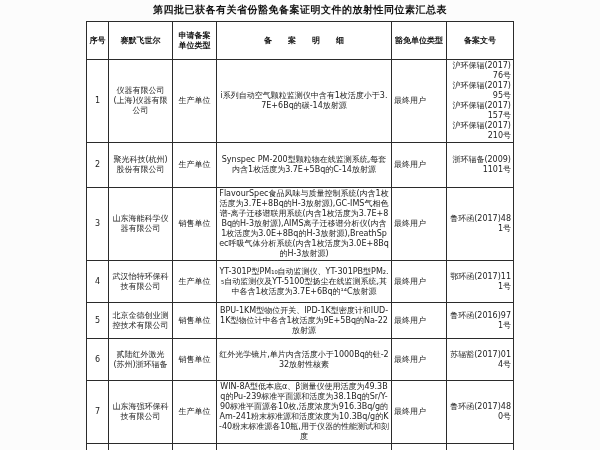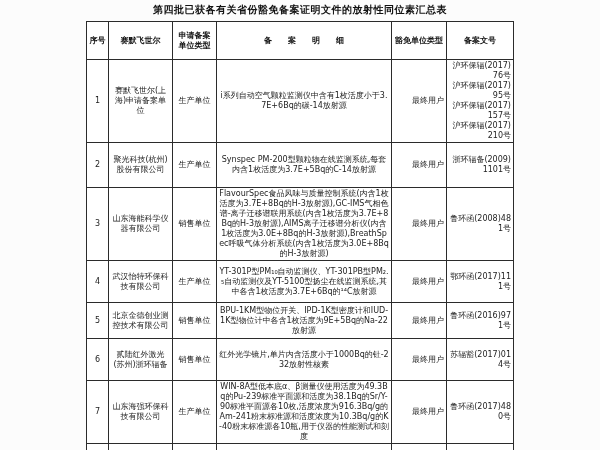--- a/index.html
+++ b/index.html
@@ -28,21 +28,21 @@
     overflow:hidden;
   }
   table.reg th{
     font-weight:bold;text-align:center;font-size:8px;color:#111;
   }
   thead tr{height:38px;}
   td.c-index{text-align:center;}
   td.c-applicant{text-align:center;}
   td.c-apptype{text-align:center;font-family:Liberation Serif, serif;}
   td.c-detail{text-align:center;}
-  td.c-exempt{text-align:right;}
+  td.c-exempt{text-align:left;}
   td.c-docno{text-align:right;font-size:7px;line-height:1.08;white-space:pre-line;}
   tbody tr:nth-child(1){height:57px;}
   tbody tr:nth-child(2){height:45px;}
   tbody tr:nth-child(3){height:60px;}
   tbody tr:nth-child(4){height:42px;}
   tbody tr:nth-child(5){height:36px;}
   tbody tr:nth-child(6){height:42px;}
   tbody tr:nth-child(7){height:54px;}
   tbody tr:nth-child(8){height:32px;}
   tbody tr:nth-child(9){height:28px;}
@@ -67,21 +67,21 @@
       <th>赛默飞世尔</th>
       <th>申请备案单位类型</th>
       <th>备　　案　　明　　细</th>
       <th>豁免单位类型</th>
       <th>备案文号</th>
     </tr>
   </thead>
   <tbody>
     <tr>
       <td class="c-index">1</td>
-      <td class="c-applicant">赛默飞世尔(上海)申请备案单位</td>
+      <td class="c-applicant">仪器有限公司(上海)仪器有限公司</td>
       <td class="c-apptype">生产单位</td>
       <td class="c-detail">i系列自动空气颗粒监测仪中含有1枚活度小于3.7E+6Bq的碳-14放射源</td>
       <td class="c-exempt">最终用户</td>
       <td class="c-docno">沪环保辐(2017)76号
 沪环保辐(2017)95号
 沪环保辐(2017)157号
 沪环保辐(2017)210号</td>
     </tr>
     <tr>
       <td class="c-index">2</td>
@@ -90,21 +90,21 @@
       <td class="c-detail">Synspec PM-200型颗粒物在线监测系统,每套内含1枚活度为3.7E+5Bq的C-14放射源</td>
       <td class="c-exempt">最终用户</td>
       <td class="c-docno">浙环辐备(2009)1101号</td>
     </tr>
     <tr>
       <td class="c-index">3</td>
       <td class="c-applicant">山东海能科学仪器有限公司</td>
       <td class="c-apptype">销售单位</td>
       <td class="c-detail">FlavourSpec食品风味与质量控制系统(内含1枚活度为3.7E+8Bq的H-3放射源),GC-IMS气相色谱-离子迁移谱联用系统(内含1枚活度为3.7E+8Bq的H-3放射源),AIMS离子迁移谱分析仪(内含1枚活度为3.0E+8Bq的H-3放射源),BreathSpec呼吸气体分析系统(内含1枚活度为3.0E+8Bq的H-3放射源)</td>
       <td class="c-exempt">最终用户</td>
-      <td class="c-docno">鲁环函(2008)481号</td>
+      <td class="c-docno">鲁环函(2017)481号</td>
     </tr>
     <tr>
       <td class="c-index">4</td>
       <td class="c-applicant">武汉怡特环保科技有限公司</td>
       <td class="c-apptype">生产单位</td>
       <td class="c-detail">YT-301P型PM₁₀自动监测仪、YT-301PB型PM₂.₅自动监测仪及YT-5100型扬尘在线监测系统,其中各含1枚活度为3.7E+6Bq的¹⁴C放射源</td>
       <td class="c-exempt">最终用户</td>
       <td class="c-docno">鄂环函(2017)111号</td>
     </tr>
     <tr>

